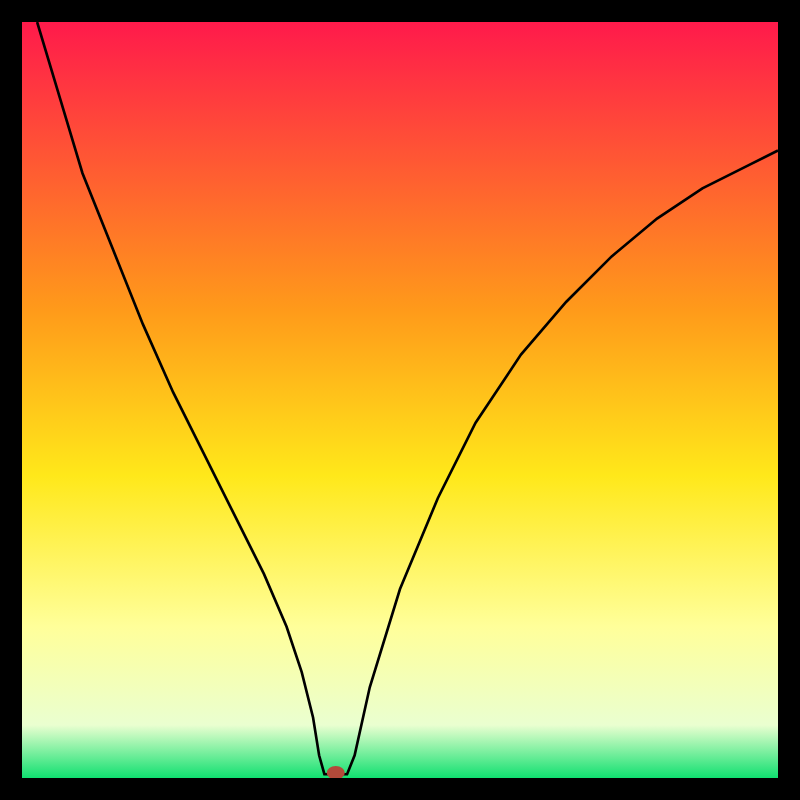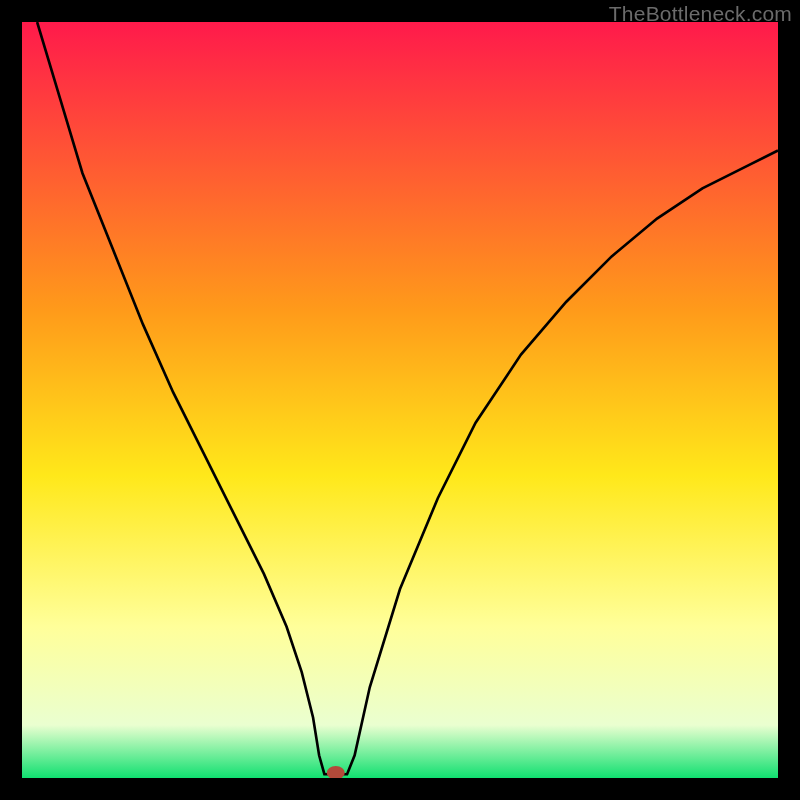--- a/index.html
+++ b/index.html
@@ -31,21 +31,20 @@
     color: #6b6b6b;
     font-size: 21px;
     font-weight: 500;
     letter-spacing: 0.2px;
   }
 </style>
 </head>
 <body>
 
 <div class="frame">
-  <div class="watermark">TheBottleneck.com</div>
   <svg class="plot" viewBox="0 0 100 100" preserveAspectRatio="none">
     <defs>
       <linearGradient id="bg-grad" x1="0" y1="0" x2="0" y2="1">
           <stop offset="0%" stop-color="#ff1a4b"></stop>
           <stop offset="38%" stop-color="#ff9a1a"></stop>
           <stop offset="60%" stop-color="#ffe81a"></stop>
           <stop offset="80%" stop-color="#ffff9a"></stop>
           <stop offset="93%" stop-color="#eaffd0"></stop>
           <stop offset="100%" stop-color="#10e070"></stop>
         </linearGradient>

